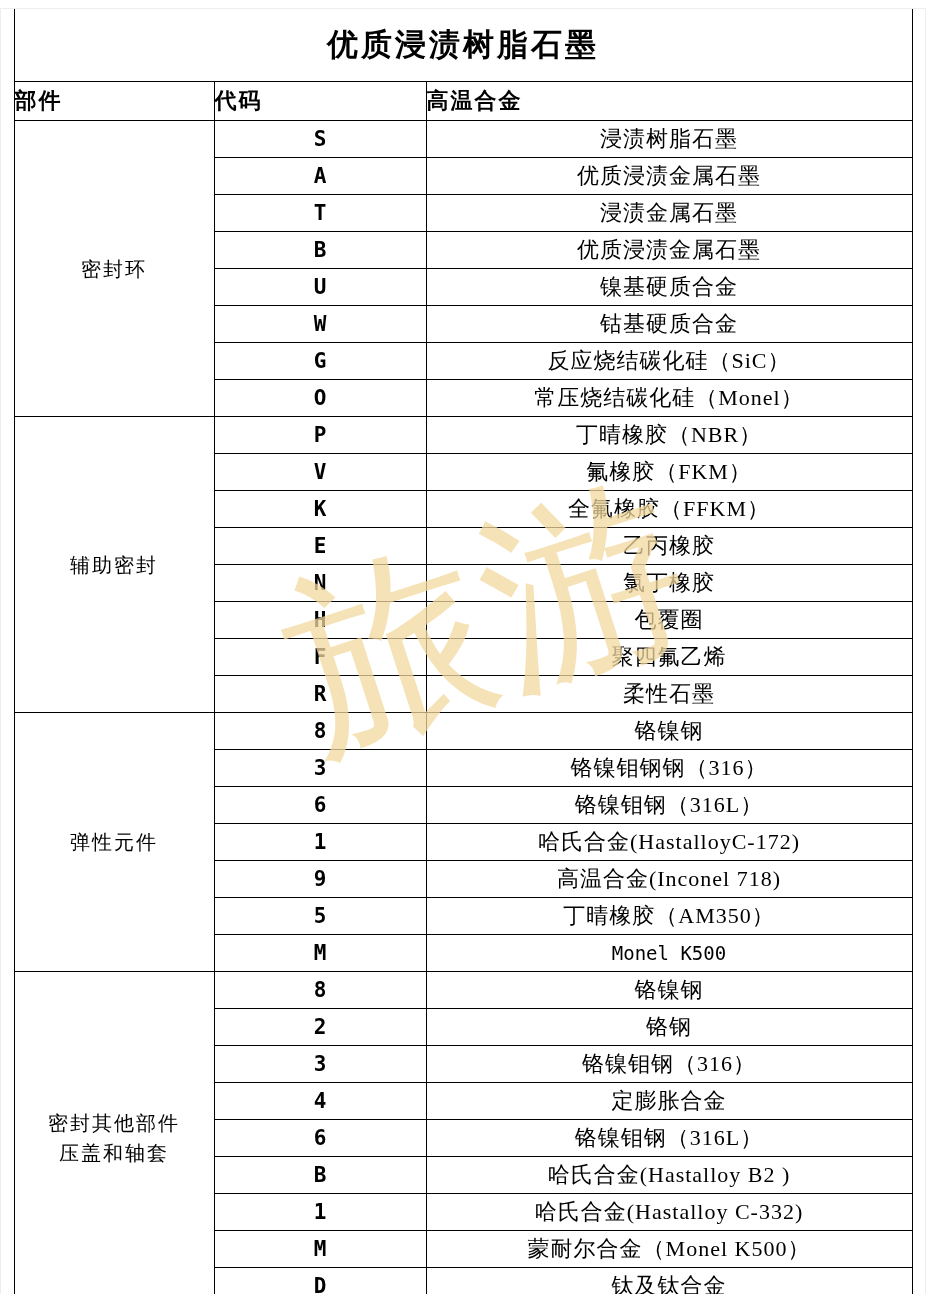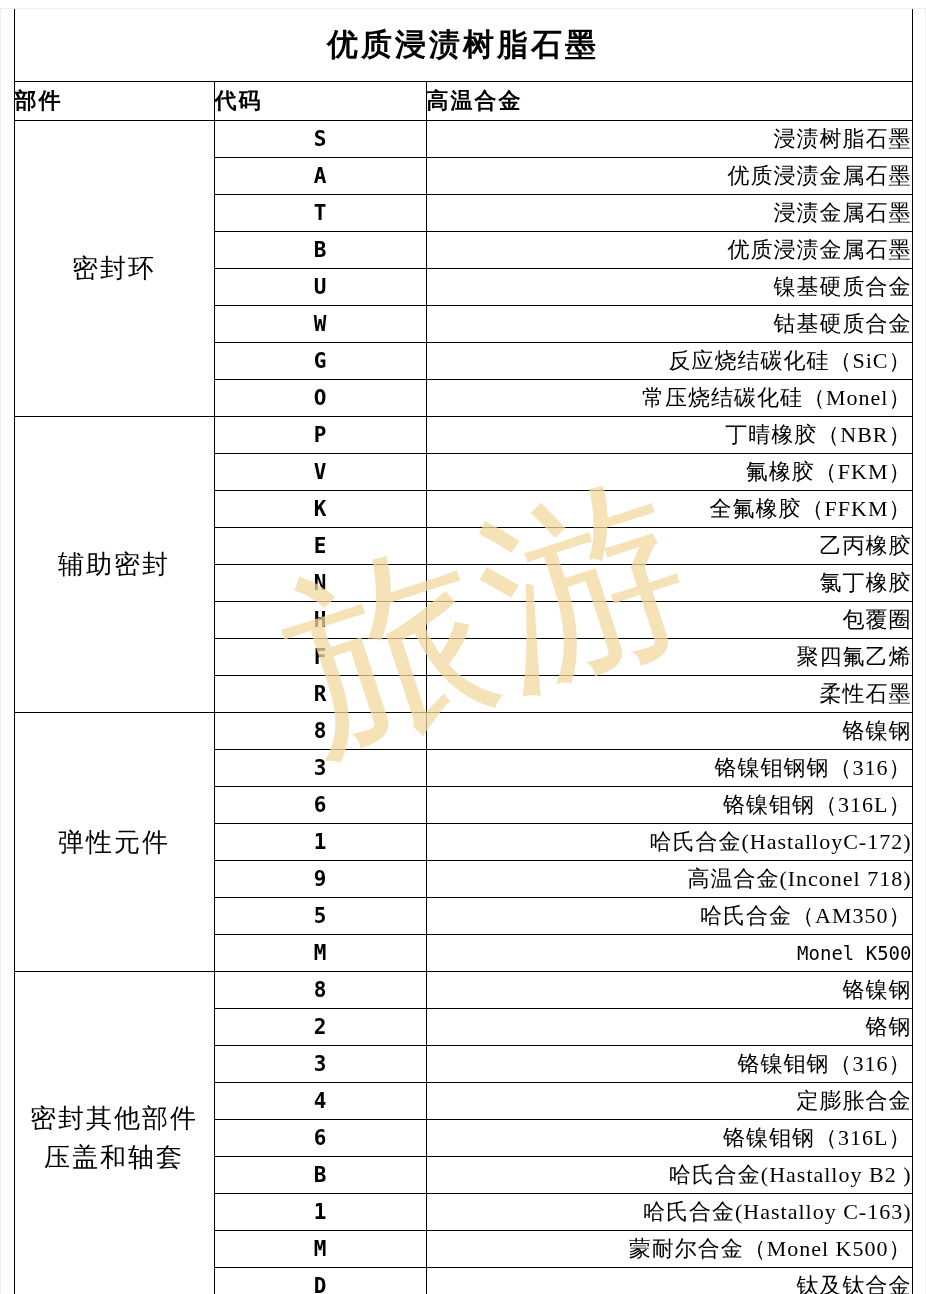--- a/index.html
+++ b/index.html
@@ -73,34 +73,34 @@
   }
   .hdr {
     text-align: left;
     font-size: 22px;
     font-weight: bold;
     height: 38px;
     letter-spacing: 2px;
   }
   .part-cell {
     text-align: center;
-    font-size: 26px;
+    font-size: 20px;
     vertical-align: middle;
     letter-spacing: 2px;
     line-height: 1.5;
   }
   .code-cell {
     text-align: center;
     font-size: 21px;
     font-weight: bold;
     height: 36px;
     font-family: "DejaVu Sans Mono", "Liberation Mono", monospace;
   }
   .name-cell {
-    text-align: right;
+    text-align: center;
     font-size: 22px;
     height: 36px;
     padding-left: 10px;
     letter-spacing: 1px;
   }
   .name-cell.mono {
     font-family: "DejaVu Sans Mono", "Liberation Mono", monospace;
     font-size: 19px;
     letter-spacing: 0;
   }
@@ -225,21 +225,21 @@
           <tr>
             <td class="code-cell">1</td>
             <td class="name-cell">哈氏合金(HastalloyC-172)</td>
           </tr>
           <tr>
             <td class="code-cell">9</td>
             <td class="name-cell">高温合金(Inconel 718)</td>
           </tr>
           <tr>
             <td class="code-cell">5</td>
-            <td class="name-cell">哈氏合金（AM350）</td>
+            <td class="name-cell">丁晴橡胶（AM350）</td>
           </tr>
           <tr>
             <td class="code-cell">M</td>
             <td class="name-cell mono">Monel K500</td>
           </tr>
           <tr>
             <td class="part-cell" rowspan="9">密封其他部件<br>压盖和轴套</td>
             <td class="code-cell">8</td>
             <td class="name-cell">铬镍钢</td>
           </tr>
@@ -258,21 +258,21 @@
           <tr>
             <td class="code-cell">6</td>
             <td class="name-cell">铬镍钼钢（316L）</td>
           </tr>
           <tr>
             <td class="code-cell">B</td>
             <td class="name-cell">哈氏合金(Hastalloy B2 )</td>
           </tr>
           <tr>
             <td class="code-cell">1</td>
-            <td class="name-cell">哈氏合金(Hastalloy C-163)</td>
+            <td class="name-cell">哈氏合金(Hastalloy C-332)</td>
           </tr>
           <tr>
             <td class="code-cell">M</td>
             <td class="name-cell">蒙耐尔合金（Monel K500）</td>
           </tr>
           <tr>
             <td class="code-cell">D</td>
             <td class="name-cell">钛及钛合金</td>
           </tr>
         </tbody>

